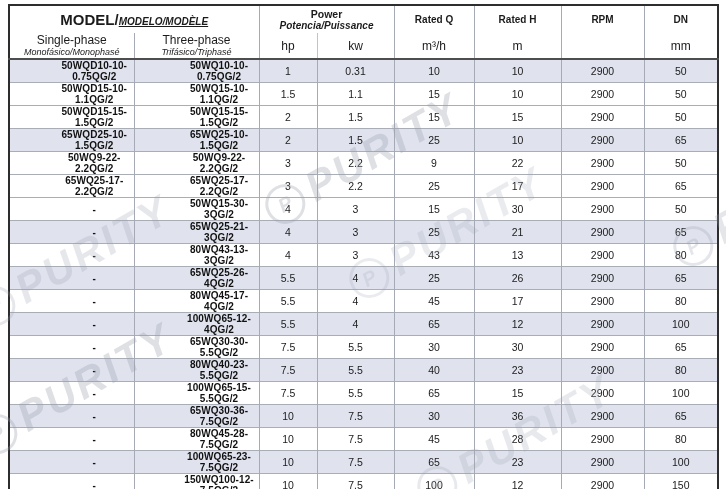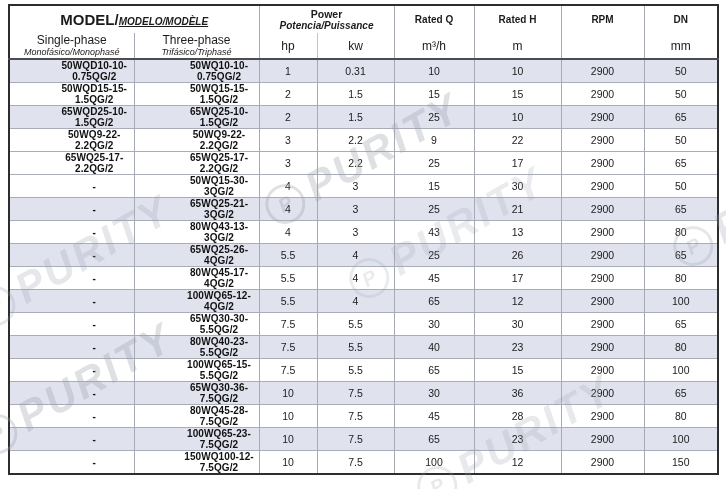--- a/index.html
+++ b/index.html
@@ -168,20 +168,30 @@
         <td class="model">50WQD10-10-0.75QG/2</td>
         <td class="model">50WQ10-10-0.75QG/2</td>
         <td>1</td>
         <td>0.31</td>
         <td>10</td>
         <td>10</td>
         <td>2900</td>
         <td>50</td>
       </tr>
       <tr>
+        <td class="model">50WQD15-10-1.1QG/2</td>
+        <td class="model">50WQ15-10-1.1QG/2</td>
+        <td>1.5</td>
+        <td>1.1</td>
+        <td>15</td>
+        <td>10</td>
+        <td>2900</td>
+        <td>50</td>
+      </tr>
+      <tr>
         <td class="model">50WQD15-15-1.5QG/2</td>
         <td class="model">50WQ15-15-1.5QG/2</td>
         <td>2</td>
         <td>1.5</td>
         <td>15</td>
         <td>15</td>
         <td>2900</td>
         <td>50</td>
       </tr>
       <tr class="stripe">

